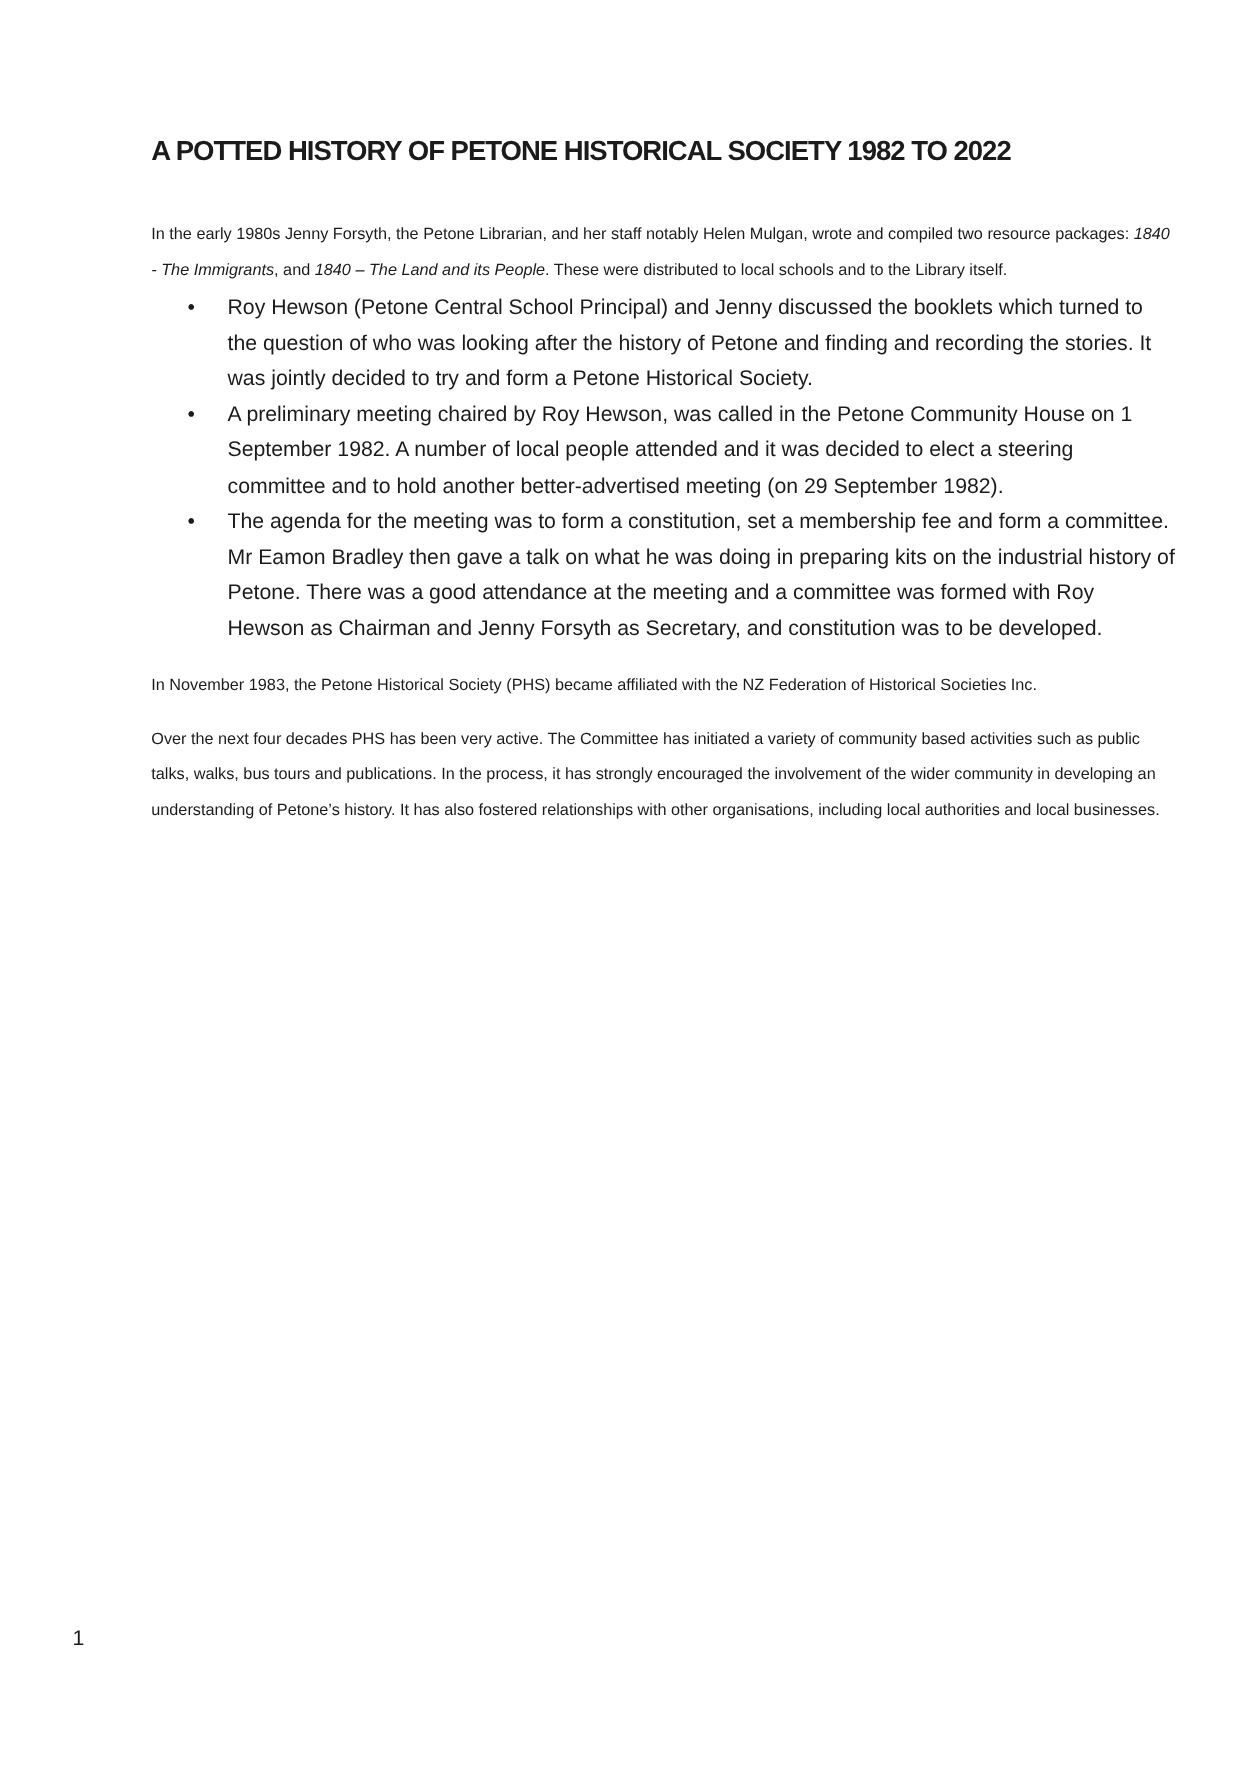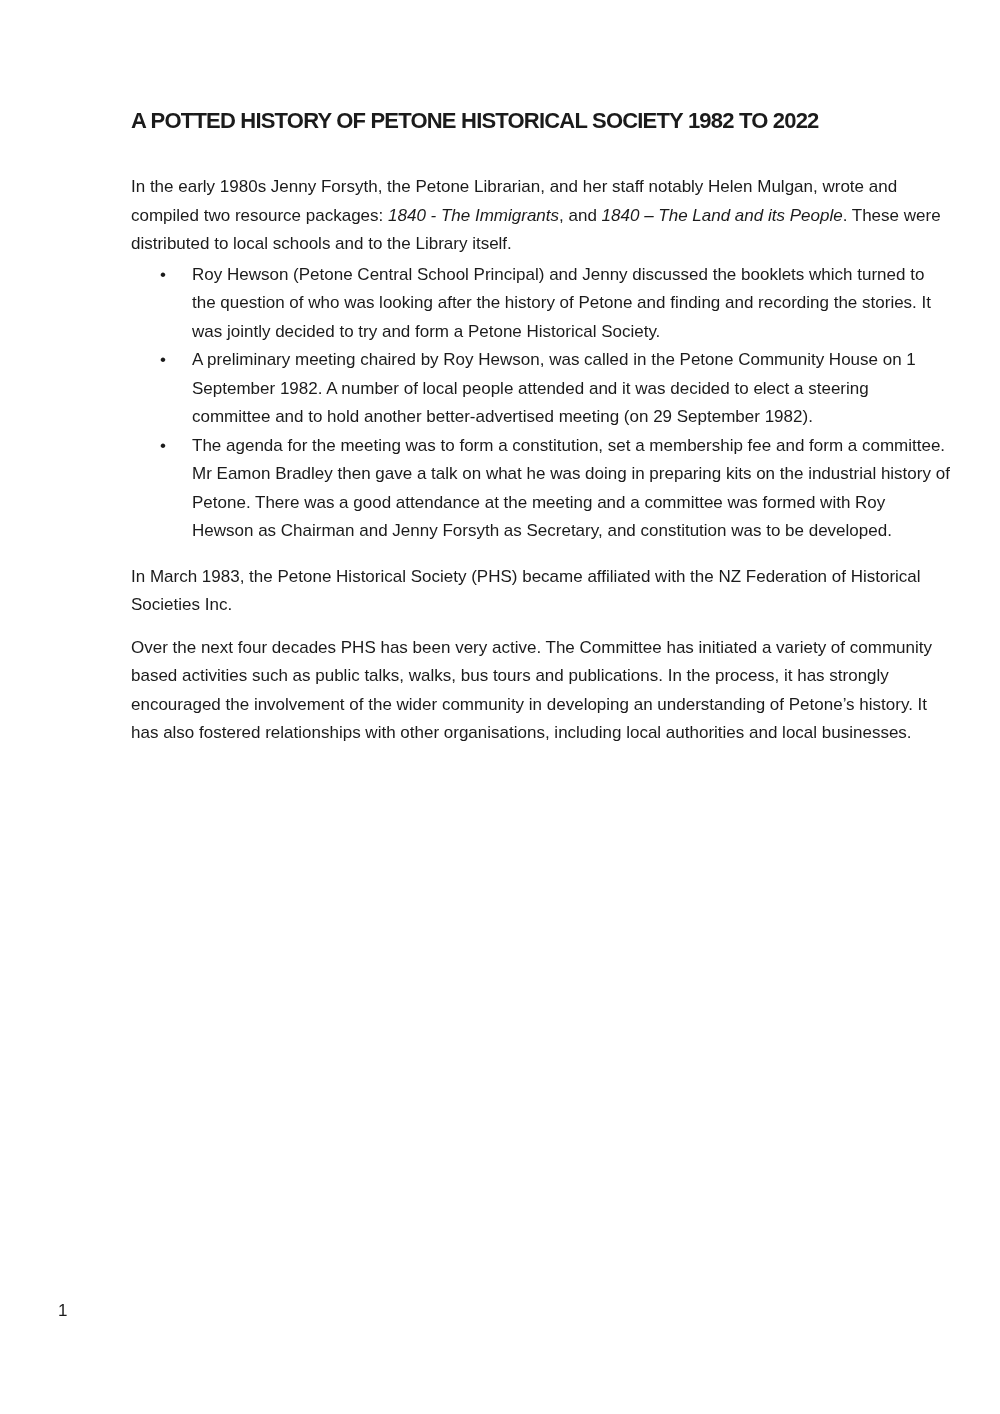--- a/index.html
+++ b/index.html
@@ -11,41 +11,41 @@
     position: relative;
     width: 1000px;
     height: 1414px;
     background: #ffffff;
     font-family: "Liberation Sans", sans-serif;
     color: #1b1b1b;
     overflow: hidden;
   }
   .content {
     position: absolute;
-    left: 131px;
+    left: 121px;
     top: 104px;
     width: 820px;
   }
   .doc-title {
     font-size: 22px;
     font-weight: bold;
     letter-spacing: -0.8px;
     line-height: 33px;
     margin: 0 0 36px 0;
     white-space: nowrap;
   }
   .section-heading {
     font-size: 17px;
     font-weight: bold;
     letter-spacing: -0.2px;
     line-height: 24px;
     margin: 0 0 33px 0;
   }
   .body-text {
-    font-size: 17px;
+    font-size: 13px;
     line-height: 28.5px;
     margin: 0 0 14px 0;
   }
   .intro-para {
     margin-bottom: 2px;
   }
   .italic {
     font-style: italic;
   }
   ul.bullet-list {
@@ -91,20 +91,20 @@
       <li>
         <span class="bullet">•</span>
         <span>A  preliminary meeting chaired by Roy Hewson, was called in the Petone Community House on 1 September 1982. A number of local people attended and it was decided to elect a steering committee and to hold another better-advertised meeting (on 29 September 1982).</span>
       </li>
       <li>
         <span class="bullet">•</span>
         <span>The agenda for the meeting was to form a constitution, set a membership fee and form a committee. Mr Eamon Bradley then gave a talk on what he was doing in preparing kits on the industrial history of Petone. There was a good attendance at the meeting and a committee was formed with Roy Hewson as Chairman and Jenny Forsyth as Secretary, and constitution was to be developed.</span>
       </li>
     </ul>
 
-    <p class="body-text">In March 1983, the Petone Historical Society (PHS) became affiliated with the NZ Federation of Historical Societies Inc.</p>
+    <p class="body-text">In November 1983, the Petone Historical Society (PHS) became affiliated with the NZ Federation of Historical Societies Inc.</p>
 
     <p class="body-text">Over the next four decades PHS has been very active. The Committee has initiated a variety of community based activities such as public talks, walks, bus tours and publications.  In the process, it has strongly encouraged the involvement of the wider community in developing an understanding of Petone’s history. It has also fostered relationships with other organisations, including local authorities and local businesses.</p>
 
   </div>
 
   <div class="page-number">1</div>
 </div>
 
 </body></html>

